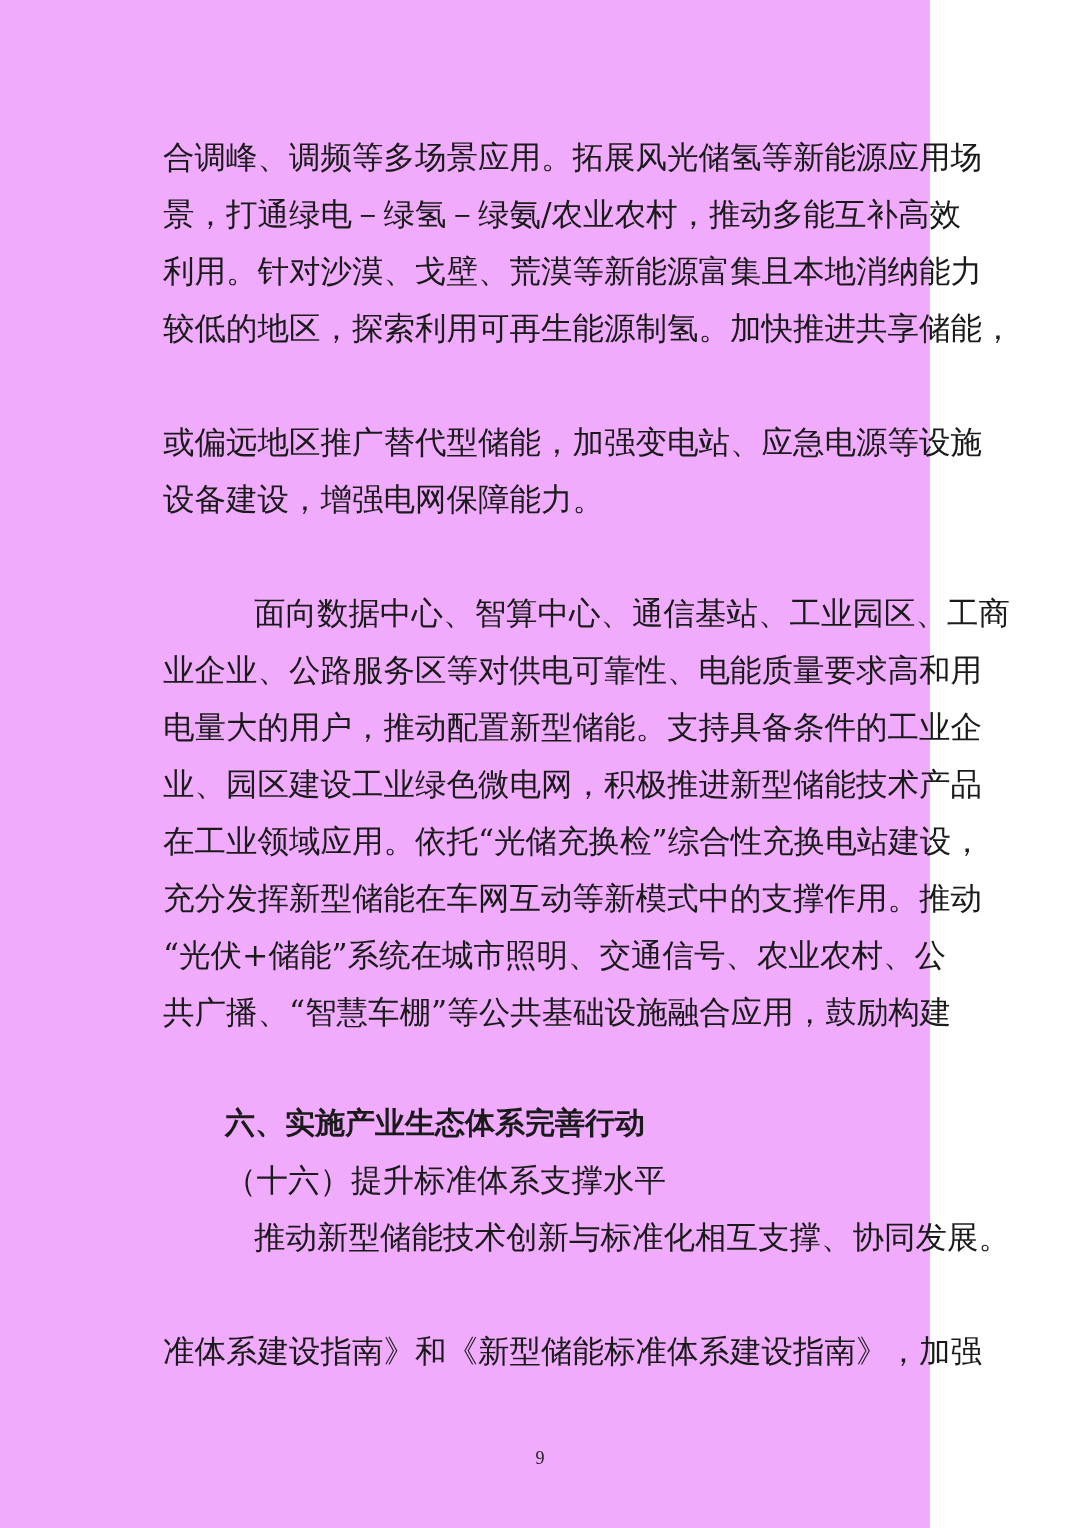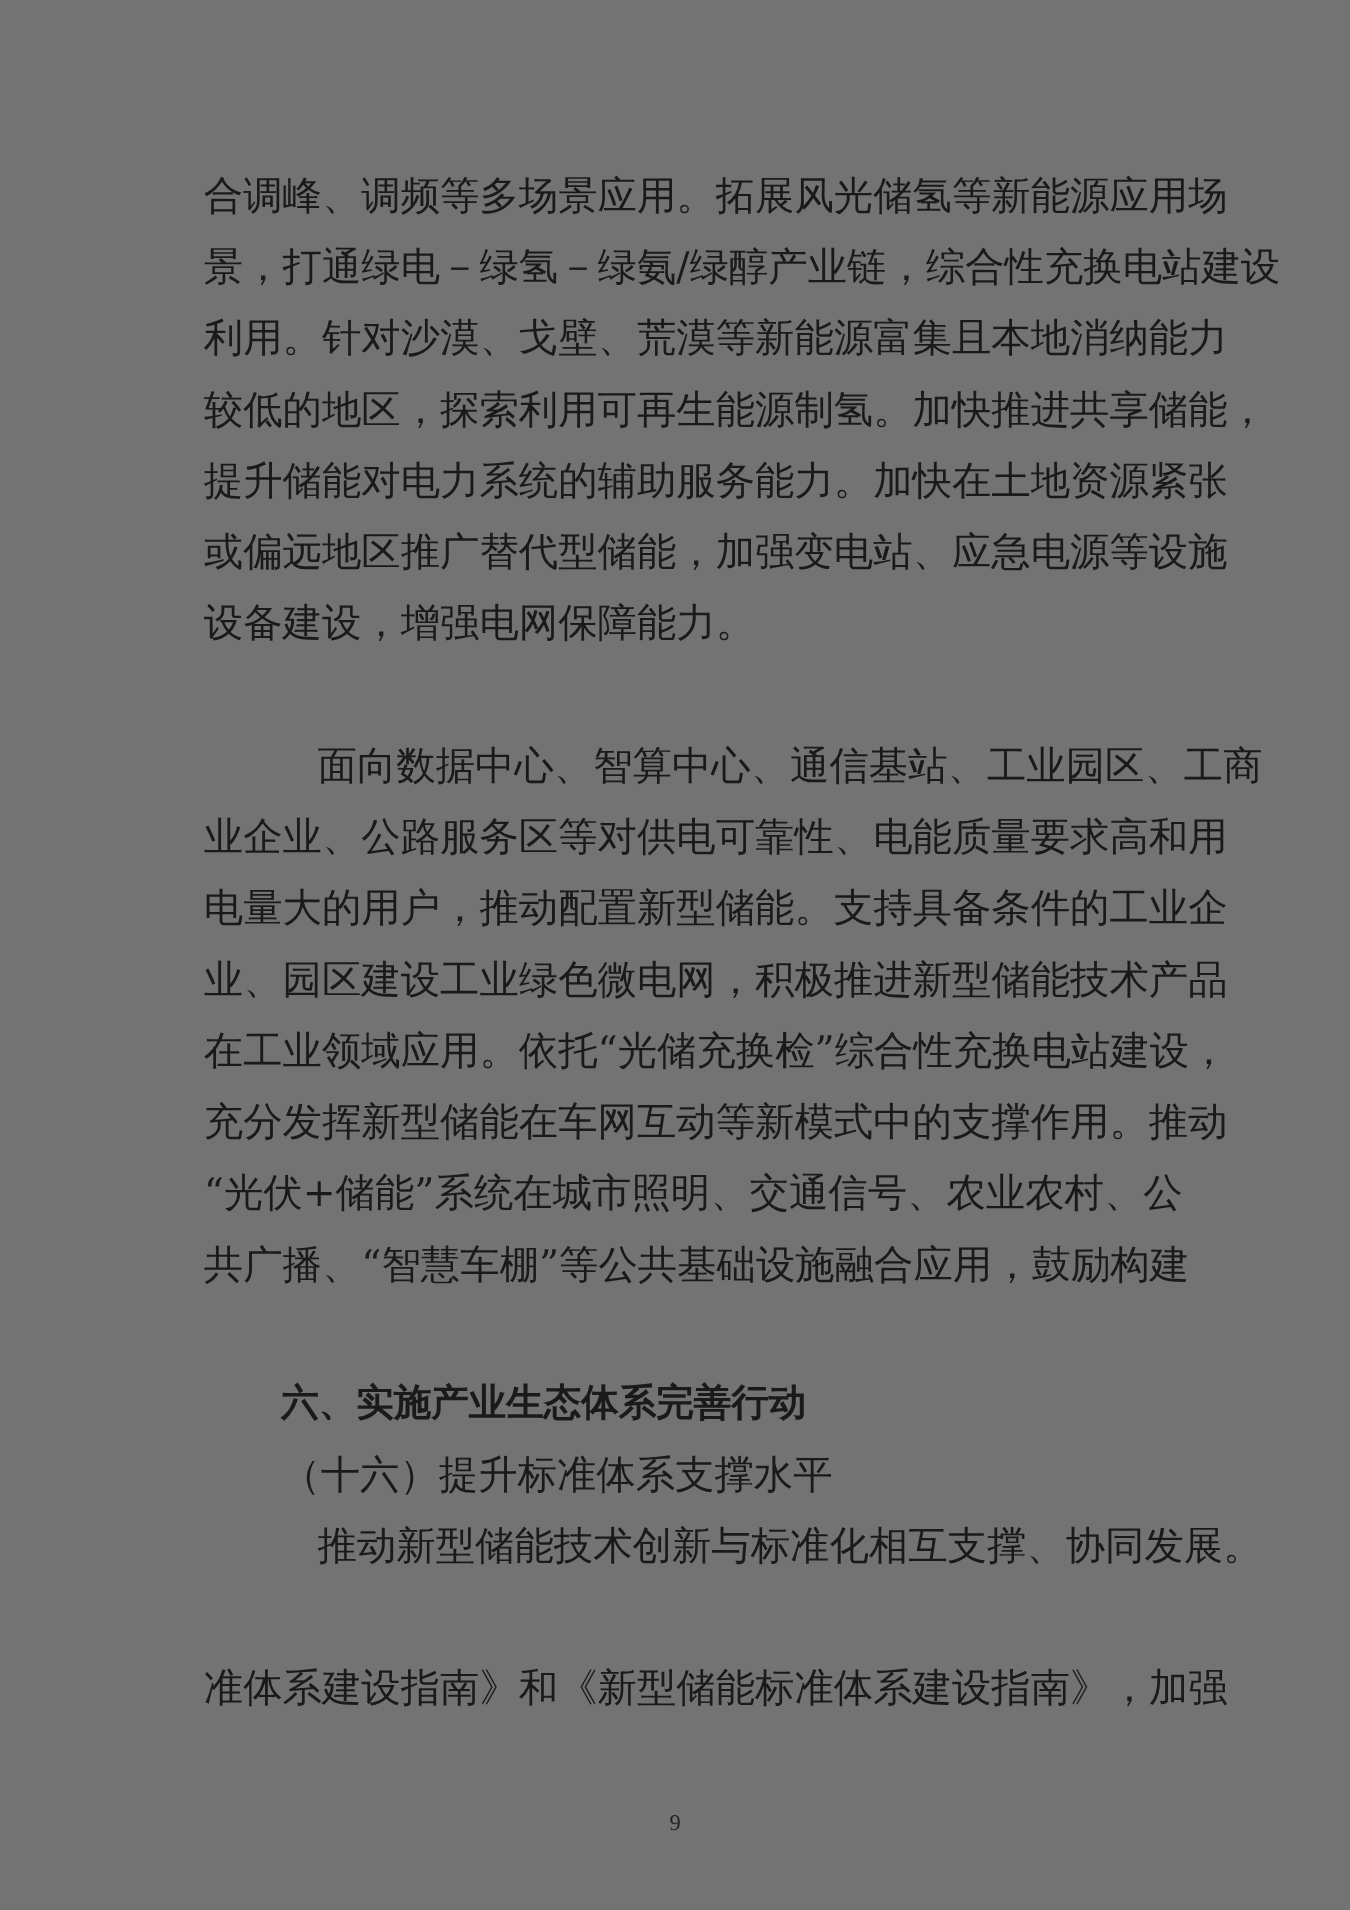--- a/index.html
+++ b/index.html
@@ -12,23 +12,23 @@
       height: 1528px;
       position: relative;
       overflow: hidden;
       color: #1a1a1a;
       font-family: "DejaVu Serif", "Liberation Serif", serif;
     }
     .page {
       position: absolute;
       left: 0;
       top: 0;
-      width: 1080px;
+      width: 930px;
       height: 1528px;
-      background: #737373;
+      background: #f0abfc;
     }
     .line {
       position: absolute;
       left: 163px;
       width: 754px;
       font-size: 31.5px;
       line-height: 40px;
       height: 40px;
       white-space: nowrap;
       text-align: justify;
@@ -66,24 +66,23 @@
       font-size: 18px;
       color: #222;
     }
   </style>
 </head>
 <body>
 
 <div class="page">
 
   <div class="line" style="top:137px">合调峰、调频等多场景应用。拓展风光储氢等新能源应用场</div>
-  <div class="line" style="top:194px">景，打通绿电－绿氢－绿氨/绿醇产业链，综合性充换电站建设</div>
+  <div class="line" style="top:194px">景，打通绿电－绿氢－绿氨/农业农村，推动多能互补高效</div>
   <div class="line" style="top:251px">利用。针对沙漠、戈壁、荒漠等新能源富集且本地消纳能力</div>
   <div class="line" style="top:308px">较低的地区，探索利用可再生能源制氢。加快推进共享储能，</div>
-  <div class="line" style="top:365px">提升储能对电力系统的辅助服务能力。加快在土地资源紧张</div>
   <div class="line" style="top:422px">或偏远地区推广替代型储能，加强变电站、应急电源等设施</div>
   <div class="line last" style="top:479px">设备建设，增强电网保障能力。</div>
 
 
   <div class="line indent" style="top:593px">面向数据中心、智算中心、通信基站、工业园区、工商</div>
   <div class="line" style="top:650px">业企业、公路服务区等对供电可靠性、电能质量要求高和用</div>
   <div class="line" style="top:707px">电量大的用户，推动配置新型储能。支持具备条件的工业企</div>
   <div class="line" style="top:764px">业、园区建设工业绿色微电网，积极推进新型储能技术产品</div>
   <div class="line" style="top:821px">在工业领域应用。依托“光储充换检”综合性充换电站建设，</div>
   <div class="line" style="top:878px">充分发挥新型储能在车网互动等新模式中的支撑作用。推动</div>

